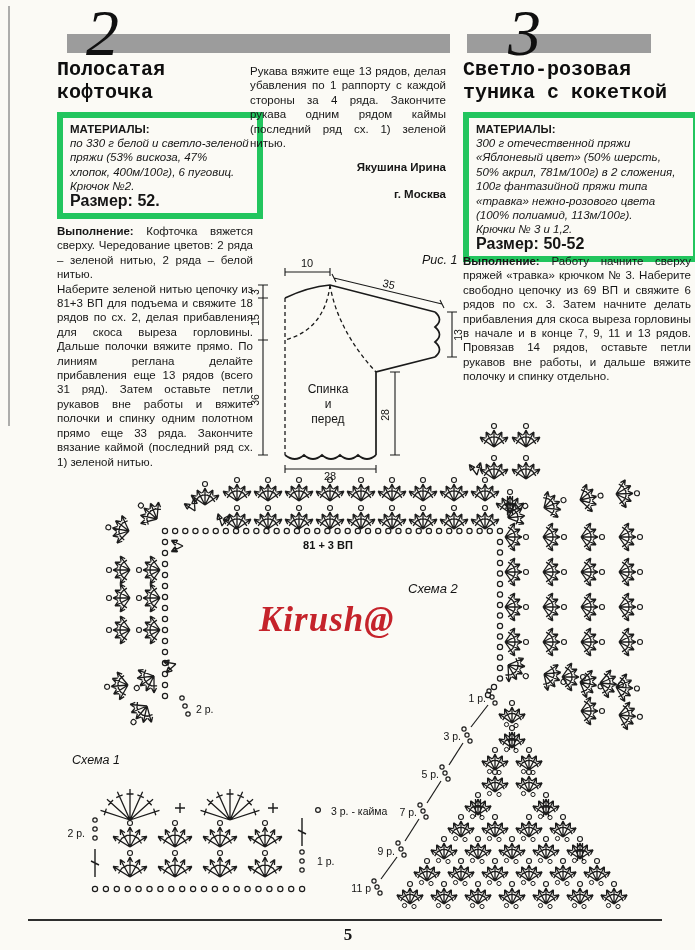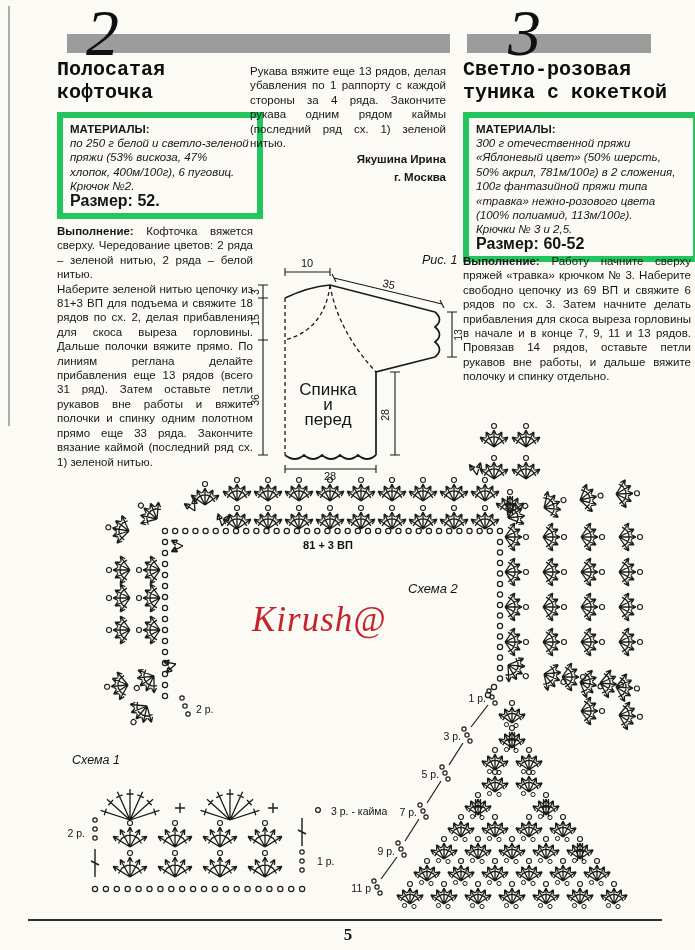--- a/index.html
+++ b/index.html
@@ -15,69 +15,69 @@
              line-height:1.17;color:#0e0e0e;}
   
   .matbox{border:6px solid #22c55e;padding:4px 7px 5px 7px;background:transparent;}
   .matbox .mt{font-weight:bold;font-size:11.5px;line-height:14px;}
   .matbox .mi{font-style:italic;font-size:11.5px;line-height:14.4px;}
   .matbox .ms{font-weight:bold;font-size:16px;line-height:14.4px;}
   
   .body-txt{font-size:11.5px;line-height:14.4px;text-align:justify;}
   .body-txt b{font-weight:bold;}
   .para{margin:0 0 0 0;}
-  .author{font-weight:bold;text-align:right;font-size:11.5px;line-height:14.4px;margin-top:2px;}
+  .author{font-weight:bold;text-align:right;font-size:11.5px;line-height:14.4px;margin-top:10px;}
   
-  .watermark{font-family:"Liberation Serif",serif;font-style:italic;font-weight:normal;
-             font-size:35px;color:#c5232b;letter-spacing:1px;z-index:5;}
-  .part-label{font-size:17px;line-height:15px;text-align:center;white-space:pre-line;}
+  .watermark{font-family:"Liberation Serif",serif;font-style:italic;font-weight:bold;
+             font-size:35px;color:#c5232b;letter-spacing:1px;z-index:5;margin-left:7px;}
+  .part-label{font-size:12px;line-height:15px;text-align:center;white-space:pre-line;}
   .page-rule{background:#2e2e2e;height:2px;}
   .page-num{font-family:"Liberation Serif",serif;font-weight:bold;font-size:17px;text-align:center;}
   .scan-edge{background:#6e6e6e;width:2px;opacity:.55;}
   svg text{font-family:"Liberation Sans",sans-serif;fill:#141414;stroke:none;}
   .svg-ital{font-style:italic;}
 </style>
 </head>
 <body>
 
 <div class="abs scan-edge" style="left:8px;top:6px;height:420px;"></div>
 
 <div class="abs hbar" style="left:67px;top:34px;width:383px;"></div>
 <div class="abs big-num" style="left:86px;top:0px;">2</div>
 <div class="abs hbar" style="left:467px;top:34px;width:184px;"></div>
 <div class="abs big-num" style="left:508px;top:0px;">3</div>
 
 <div class="abs art-title" style="left:57px;top:58px;width:172px;">Полосатая кофточка</div>
 
 <div class="abs matbox" style="left:57px;top:112px;width:180px;">
   <div class="mt">МАТЕРИАЛЫ:</div>
-  <div class="mi">по 250 г белой и светло-зеленой пряжи (53% вискоза, 47% хлопок, 400м/100г), 6 пуговиц.</div>
+  <div class="mi">по 330 г белой и светло-зеленой пряжи (53% вискоза, 47% хлопок, 400м/100г), 6 пуговиц.</div>
   <div class="mi">Крючок №2.</div>
   <div class="ms">Размер: 52.</div>
 </div>
 
 <div class="abs body-txt" style="left:57px;top:224px;width:196px;">
   <p class="para"><b>Выполнение:</b>
      <span>Кофточка вяжется сверху. Чередование цветов: 2 ряда – зеленой нитью, 2 ряда – белой нитью.</span></p>
   <p class="para">Наберите зеленой нитью цепочку из 81+3 ВП для подъема и свяжите 18 рядов по сх. 2, делая прибавления для скоса выреза горловины. Дальше полочки вяжите прямо. По линиям реглана делайте прибавления еще 13 рядов (всего 31 ряд). Затем оставьте петли рукавов вне работы и вяжите полочки и спинку одним полотном прямо еще 33 ряда. Закончите вязание каймой (последний ряд сх. 1) зеленой нитью.</p>
 </div>
 
 <div class="abs body-txt" style="left:250px;top:64px;width:196px;">
   <p class="para">Рукава вяжите еще 13 рядов, делая убавления по 1 раппорту с каждой стороны за 4 ряда. Закончите рукава одним рядом каймы (последний ряд сх. 1) зеленой нитью.</p>
   <div class="author">Якушина Ирина</div>
-  <div class="author" style="margin-top:3px;">г. Москва</div>
+  <div class="author" style="margin-top:12px;">г. Москва</div>
 </div>
 
 <div class="abs art-title" style="left:463px;top:58px;width:205px;">Светло-розовая туника с кокеткой</div>
 
 <div class="abs matbox" style="left:463px;top:112px;width:210px;">
   <div class="mt">МАТЕРИАЛЫ:</div>
   <div class="mi">300 г отечественной пряжи «Яблоневый цвет» (50% шерсть, 50% акрил, 781м/100г) в 2 сложения, 100г фантазийной пряжи типа «травка» нежно-розового цвета (100% полиамид, 113м/100г).</div>
-  <div class="mi">Крючки № 3 и 2,5.</div>
-  <div class="ms">Размер: 60-52</div>
+  <div class="mi">Крючки № 3 и 1,2.</div>
+  <div class="ms">Размер: 50-52</div>
 </div>
 
 <div class="abs body-txt" style="left:463px;top:254px;width:228px;">
   <p class="para"><b>Выполнение:</b>
      <span>Работу начните сверху пряжей «травка» крючком № 3. Наберите свободно цепочку из 69 ВП и свяжите 6 рядов по сх. 3. Затем начните делать прибавления для скоса выреза горловины в начале и в конце 7, 9, 11 и 13 рядов. Провязав 14 рядов, оставьте петли рукавов вне работы, и дальше вяжите полочку и спинку отдельно.</span></p>
 </div>
 
 <svg class="abs" style="left:250px;top:250px;" width="215" height="232" viewBox="0 0 215 232">
   <g stroke="#1a1a1a" fill="none" stroke-width="1.7">
     <path d="M35,48 Q58,37 80,35 L185,62"></path>

